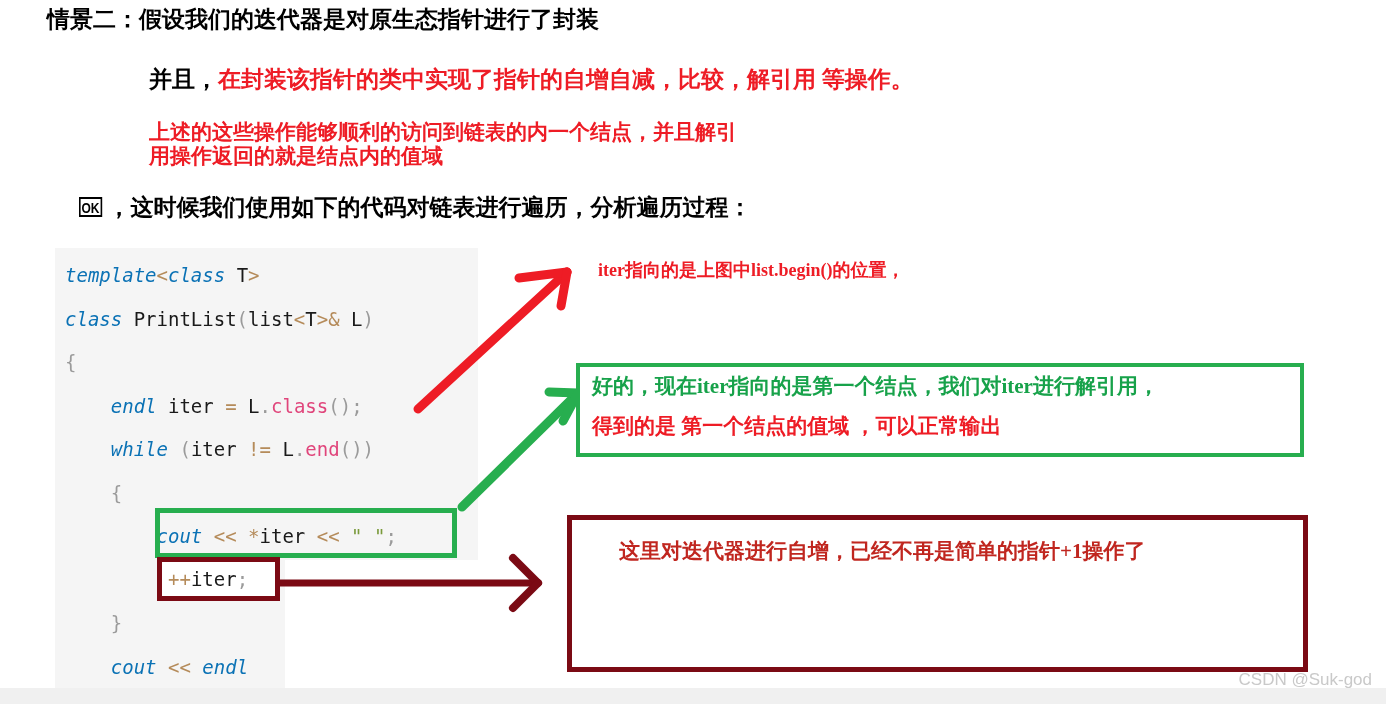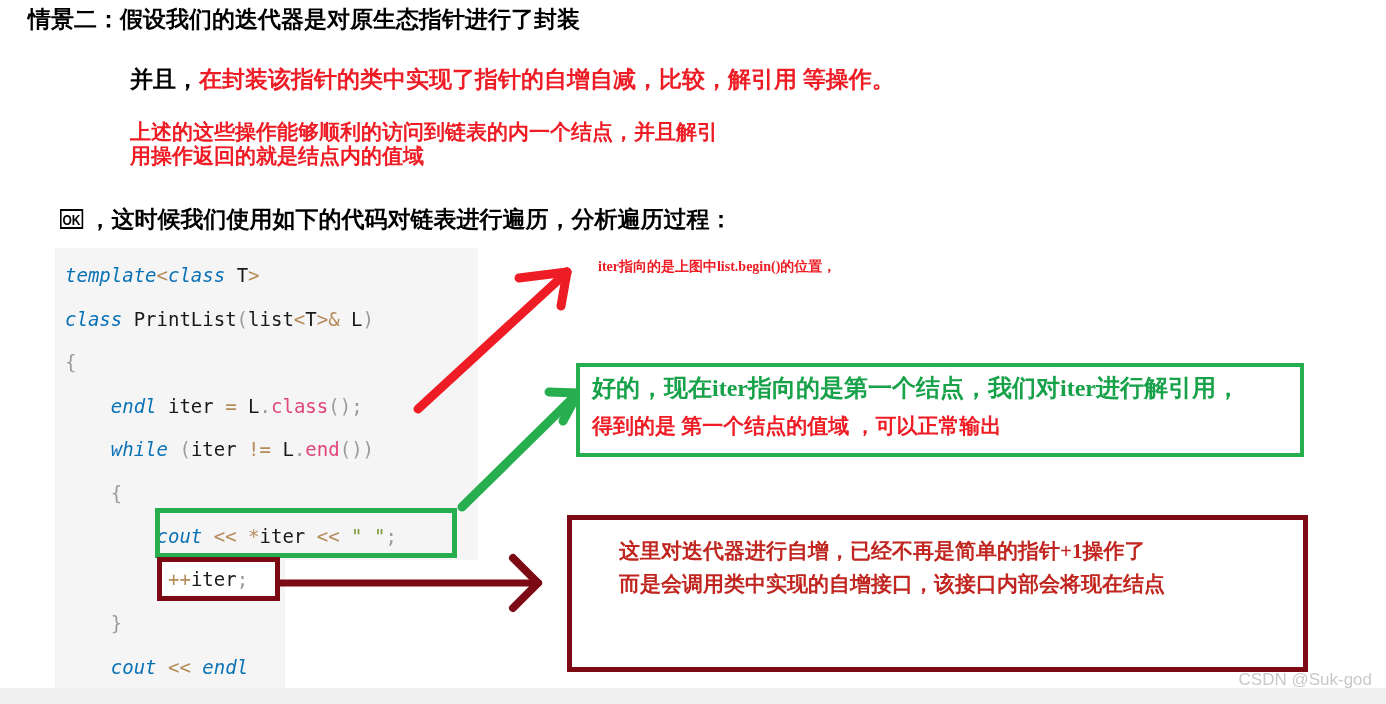--- a/index.html
+++ b/index.html
@@ -10,27 +10,28 @@
   }
 
   
   .h-line{
     position:absolute;
     font-family:"Liberation Serif","DejaVu Serif",serif;
     font-weight:bold;
     color:#000000;
     white-space:nowrap;
     letter-spacing:0px;
+    margin-left:19px;
   }
   .red{color:#ee1c25;}
   .t-title{left:28px;top:4px;font-size:23px;}
   .t-l2{left:130px;top:64px;font-size:23px;}
   .t-l3{left:130px;top:118px;font-size:21px;}
   .t-l4{left:130px;top:142px;font-size:21px;}
-  .t-l5{left:60px;top:204px;font-size:23px;}
+  .t-l5{left:60px;top:192px;font-size:23px;}
 
   .okbox{
     display:inline-block;border:2px solid #000;
     font-family:"Liberation Sans","DejaVu Sans",sans-serif;
     font-weight:bold;font-size:15px;line-height:15px;
     padding:1px 1px 0 1px;transform:scaleX(.8);transform-origin:left center;
     vertical-align:2px;
   }
 
   
@@ -54,27 +55,27 @@
   
   #hl-green{position:absolute;left:155px;top:508px;width:302px;height:50px;
     border:5px solid #27ae4f;background:transparent;box-sizing:border-box;}
   #hl-darkred{position:absolute;left:157px;top:557px;width:123px;height:44px;
     border:5px solid #7b0a14;background:#ffffff;box-sizing:border-box;}
   #hl-darkred-txt{position:absolute;left:168px;top:560px;
     font-family:"DejaVu Sans Mono","Liberation Mono",monospace;
     font-size:19px;line-height:38px;color:#383838;white-space:pre;text-align:center;}
 
   
-  #anno-red{position:absolute;left:598px;top:258px;font-size:14px;color:#ee1c25;
+  #anno-red{position:absolute;left:598px;top:258px;font-size:18px;color:#ee1c25;
     font-family:"Liberation Serif","DejaVu Serif",serif;font-weight:bold;white-space:nowrap;}
 
   
   #anno-green-box{position:absolute;left:576px;top:363px;width:728px;height:94px;
     border:4px solid #27ae4f;box-sizing:border-box;background:#ffffff;}
-  #anno-green-l1{position:absolute;left:592px;top:372px;font-size:24px;color:#17a24a;
+  #anno-green-l1{position:absolute;left:592px;top:372px;font-size:21px;color:#17a24a;
     font-weight:bold;white-space:nowrap;}
   #anno-green-l2{position:absolute;left:592px;top:412px;font-size:21px;color:#ee1c25;
     font-weight:bold;white-space:nowrap;}
 
   
   #anno-dr-box{position:absolute;left:567px;top:515px;width:741px;height:157px;
     border:5px solid #7b0a14;box-sizing:border-box;background:#ffffff;}
   #anno-dr-txt{position:absolute;left:619px;top:535px;font-size:21px;color:#c0261f;
     font-weight:bold;line-height:33px;white-space:nowrap;}
 
@@ -147,20 +148,19 @@
 
 <div id="anno-red">iter指向的是上图中list.begin()的位置，</div>
 
 <div id="anno-green-box"></div>
 <div id="anno-green-l1">好的，现在iter指向的是第一个结点，我们对iter进行解引用，</div>
 <div id="anno-green-l2">得到的是 第一个结点的值域 ，可以正常输出</div>
 
 <div id="anno-dr-box"></div>
 <div id="anno-dr-txt">
   <div>这里对迭代器进行自增，已经不再是简单的指针+1操作了</div>
-  <div>而是会调用类中实现的自增接口，该接口内部会将现在结点</div>
 </div>
 
 <div id="watermark">CSDN @Suk-god</div>
 
 <div id="scroll-track">
   
 </div>
 
 </body></html>

